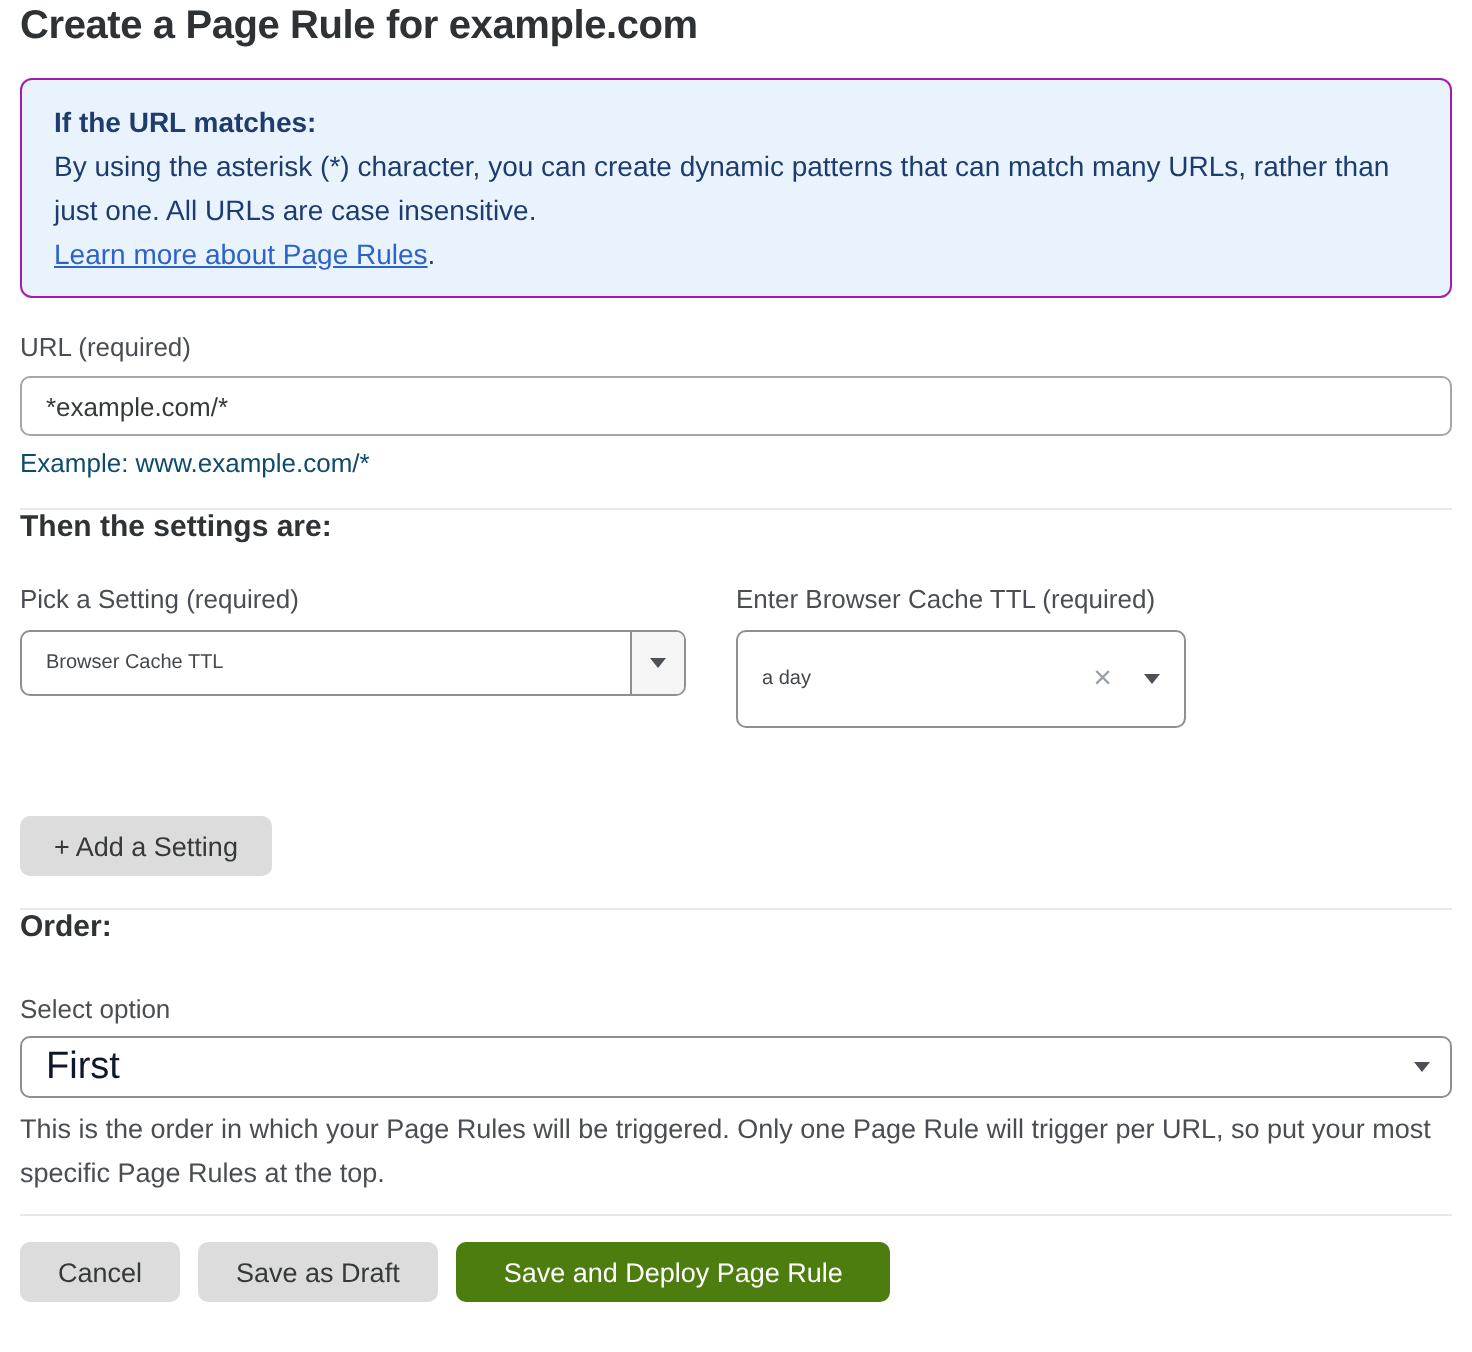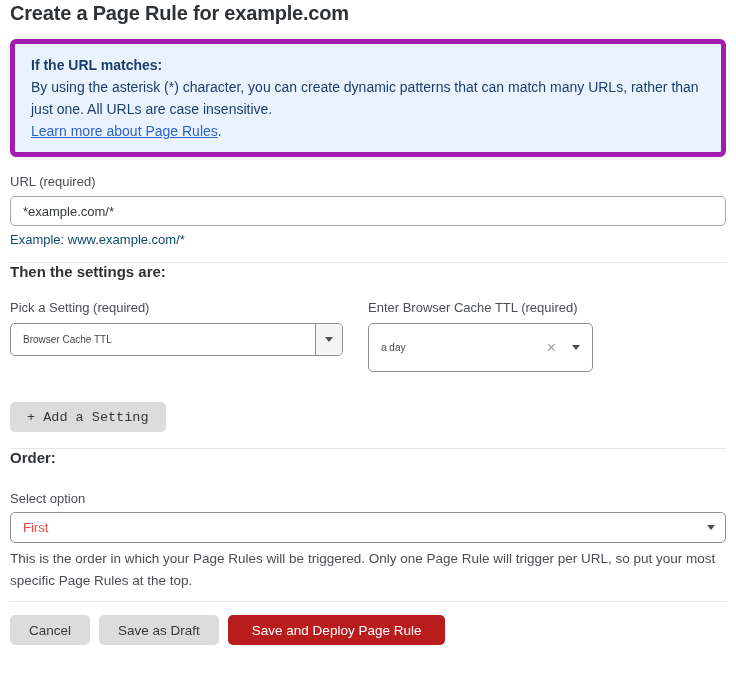--- a/index.html
+++ b/index.html
@@ -13,21 +13,21 @@
     overflow:hidden;
   }
   h1.page-title {
     margin:0; padding-top:0;
     font-size:20px; line-height:26px; font-weight:700;
     color:#2f3235; letter-spacing:-0.2px;
   }
   .info-box {
     margin-top:13px;
     background:#e9f3fd;
-    border:5px solid #a21caf;
+    border:1px solid #a21caf;
     border-radius:6px;
     padding:10px 16px;
     font-size:14px; line-height:22px;
     color:#1e3c6e;
   }
   .info-heading { font-weight:700; }
   .info-link-row a {
     color:#2d63c8; text-decoration:underline; cursor:pointer;
   }
   .info-link-row span { color:#1e3c6e; }
@@ -82,30 +82,30 @@
   }
   .clear-x {
     color:#9aa0a6; font-size:16px; line-height:16px; margin-right:16px; cursor:pointer;
   }
   .btn {
     border:none; border-radius:5px; height:30px;
     font-family:inherit; font-size:13.5px; cursor:pointer;
     display:inline-flex; align-items:center; justify-content:center;
   }
   .btn-gray { background:#dcdcdc; color:#36393a; }
-  .btn-blue { background:#b91c1c; color:#ffffff; }
-  .add-btn { margin-top:30px; padding:0 17px;font-family:Liberation Mono, monospace; }
+  .btn-blue { background:#4d7c0f; color:#ffffff; }
+  .add-btn { margin-top:44px; padding:0 17px; }
   .order-select-label { margin-top:24px; }
   .select-plain {
     margin-top:5px; height:31px; width:100%;
     border:1px solid #8f8f8f; border-radius:5px; background:#fff;
     display:flex; align-items:center; justify-content:space-between;
     padding:0 10px 0 12px; cursor:pointer;
   }
-  .select-plain .plain-value { font-size:13px; color:#ef4444; }
+  .select-plain .plain-value { font-size:19px; color:#0f172a; }
   .order-description {
     margin:5px 0 0; font-size:13.5px; line-height:22px; color:#4a4d52;
   }
   .footer-row { margin-top:13px; display:flex; gap:9px; }
   .footer-row .btn-gray { padding:0 19px; }
   .footer-row .btn-blue { padding:0 24px; }
 </style>
 </head>
 <body>
 

